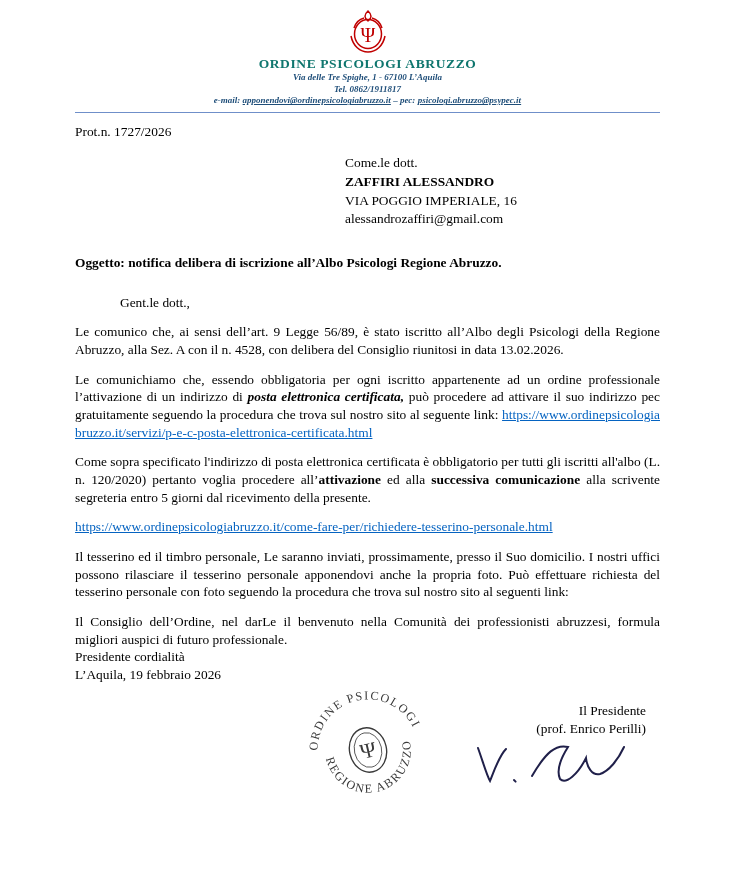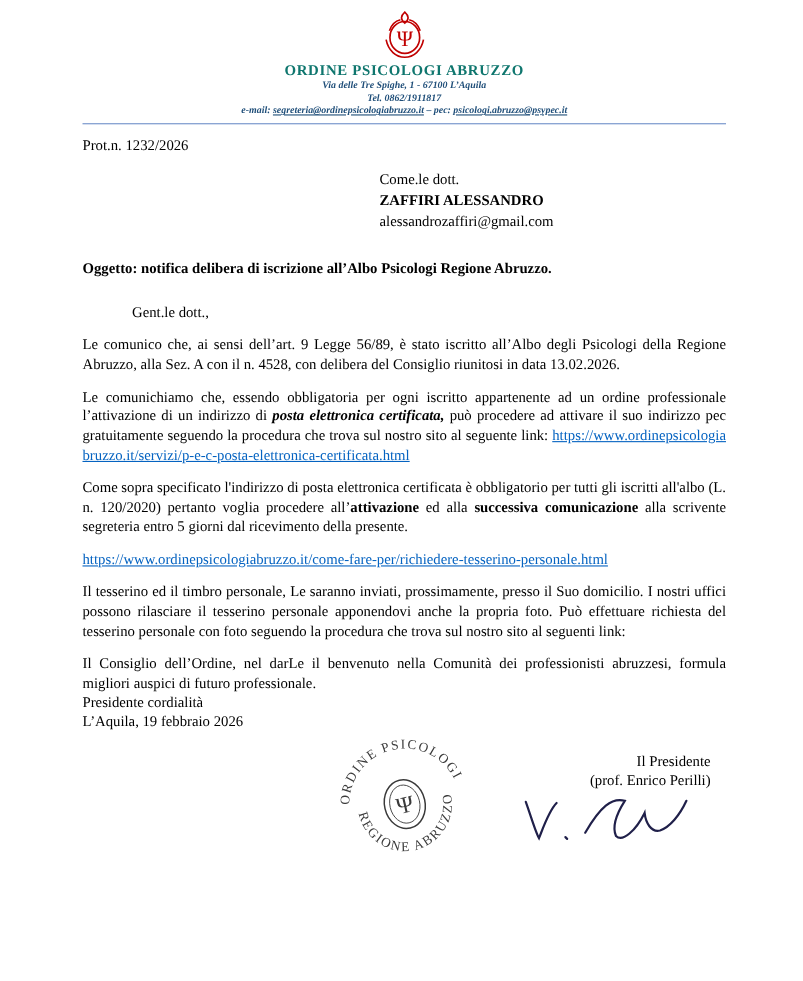--- a/index.html
+++ b/index.html
@@ -45,29 +45,30 @@
         <path d="M22,3 C 18,6.5 18,10 22,13 C 26,10 26,6.5 22,3 Z"></path>
         <ellipse cx="22" cy="26" rx="13.5" ry="14.5"></ellipse>
         <path d="M5,28 C 7,38 14,44 22,44 C 30,44 37,38 39,28"></path>
         <path d="M8,20 C 10,14 14,11 18,10 M36,20 C 34,14 30,11 26,10"></path>
       </g>
       <text x="22" y="34" text-anchor="middle" font-family="'Liberation Serif', serif" font-size="20" fill="#c00000">Ψ</text>
     </svg>
     <div class="org-name">ORDINE PSICOLOGI ABRUZZO</div>
     <div class="lh-line">Via delle Tre Spighe, 1 - 67100 L’Aquila</div>
     <div class="lh-line">Tel. 0862/1911817</div>
-    <div class="lh-line"><span class="seg-normal">e-mail: </span><span class="seg-hlink">segreteria@ordinepsicologiabruzzo.it</span><span class="seg-normal"> – pec: </span><span class="seg-hlink">psicologi.abruzzo@psypec.it</span></div>
+    <div class="lh-line"><span class="seg-normal">e-mail: </span><span class="seg-hlink">apponendovi@ordinepsicologiabruzzo.it</span><span class="seg-normal"> – pec: </span><span class="seg-hlink">psicologi.abruzzo@psypec.it</span></div>
     <div class="lh-rule"></div>
   </header>
 
-  <div class="prot">Prot.n. 1232/2026</div>
+  <div class="prot">Prot.n. 1727/2026</div>
 
   <div class="recipient">
     <div>Come.le dott.</div>
     <div class="name">ZAFFIRI ALESSANDRO</div>
+    <div>VIA POGGIO IMPERIALE, 16</div>
     <div>alessandrozaffiri@gmail.com</div>
   </div>
 
   <div class="subject">Oggetto: notifica delibera di iscrizione all’Albo Psicologi Regione Abruzzo.</div>
 
   <div class="greeting">Gent.le dott.,</div>
   <p class="para"><span class="seg-normal">Le comunico che, ai sensi dell’art. 9 Legge 56/89, è stato iscritto all’Albo degli Psicologi della Regione Abruzzo, alla Sez. A con il n. 4528, con delibera del Consiglio riunitosi in data 13.02.2026.</span></p>
   <p class="para"><span class="seg-normal">Le comunichiamo che, essendo obbligatoria per ogni iscritto appartenente ad un ordine professionale l’attivazione di un indirizzo di </span><span class="seg-bolditalic">posta elettronica certificata,</span><span class="seg-normal"> può procedere ad attivare il suo indirizzo pec gratuitamente seguendo la procedura che trova sul nostro sito al seguente link: </span><a class="seg-link" href="#">https://www.ordinepsicologiabruzzo.it/servizi/p-e-c-posta-elettronica-certificata.html</a></p>
   <p class="para"><span class="seg-normal">Come sopra specificato l'indirizzo di posta elettronica certificata è obbligatorio per tutti gli iscritti all'albo (L. n. 120/2020) pertanto voglia procedere all’</span><span class="seg-bold">attivazione</span><span class="seg-normal"> ed alla </span><span class="seg-bold">successiva comunicazione</span><span class="seg-normal"> alla scrivente segreteria entro 5 giorni dal ricevimento della presente.</span></p>
   <p class="para"><a class="seg-link" href="#">https://www.ordinepsicologiabruzzo.it/come-fare-per/richiedere-tesserino-personale.html</a></p>

